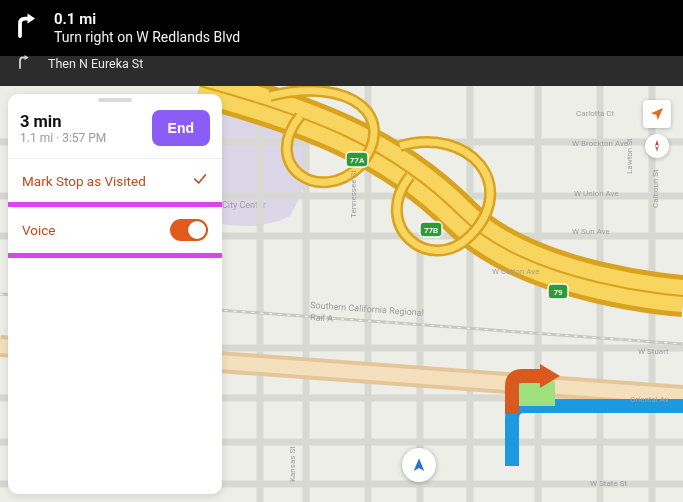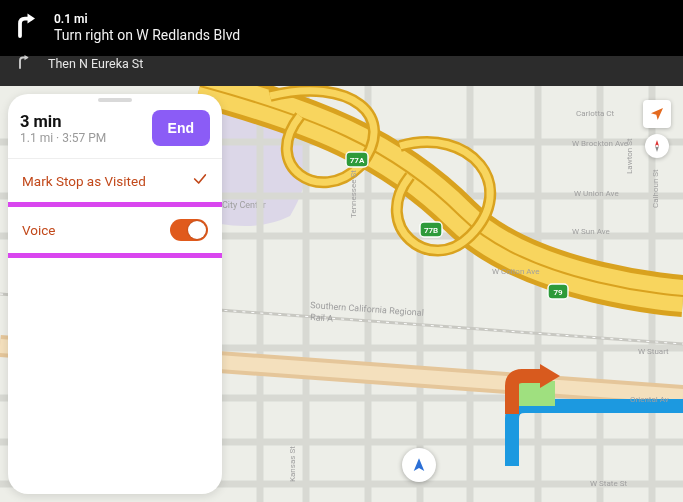--- a/index.html
+++ b/index.html
@@ -16,21 +16,21 @@
   .banner-primary {
     background: #000;
     color: #fff;
     display: flex;
     align-items: center;
     padding: 8px 16px 8px 10px;
     gap: 14px;
     height: 56px;
   }
   .banner-primary .turn-icon svg { width: 30px; height: 30px; }
-  .banner-primary .texts .dist { font-size: 12px; font-weight: 600; line-height: 1.15; }
+  .banner-primary .texts .dist { font-size: 15px; font-weight: 600; line-height: 1.15; }
   .banner-primary .texts .instr { font-size: 14px; font-weight: 400; opacity: .95; }
 
   .banner-secondary {
     background: #2c2c2c;
     color: #e6e6e6;
     display: flex;
     align-items: center;
     height: 30px;
     padding: 0 16px 16px 14px;
     gap: 16px;
@@ -39,21 +39,21 @@
   .banner-secondary .turn-icon svg { width: 18px; height: 18px; opacity: .9; }
 
   
   .side-panel {
     position: absolute;
     top: 94px;
     left: 8px;
     width: 214px;
     height: 400px;
     background: #fff;
-    border-radius: 20px;
+    border-radius: 10px;
     box-shadow: 0 2px 10px rgba(0,0,0,.12);
     overflow: hidden;
   }
   .side-panel .grabber {
     width: 34px; height: 4px; border-radius: 2px;
     background: #d9d9d9; margin: 4px auto 2px;
   }
   .panel-header {
     display: flex; align-items: center; justify-content: space-between;
     padding: 6px 12px 12px 12px;

